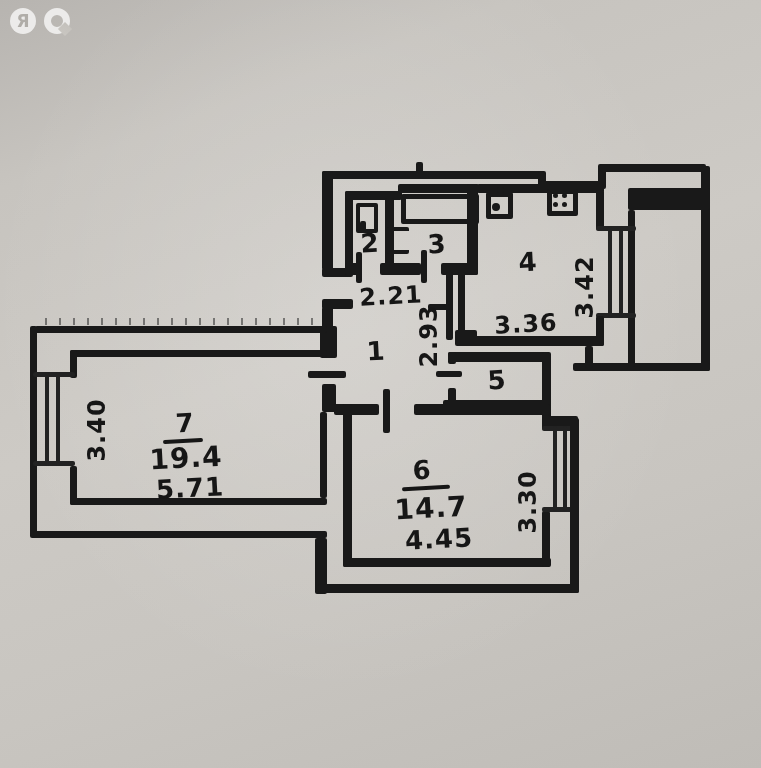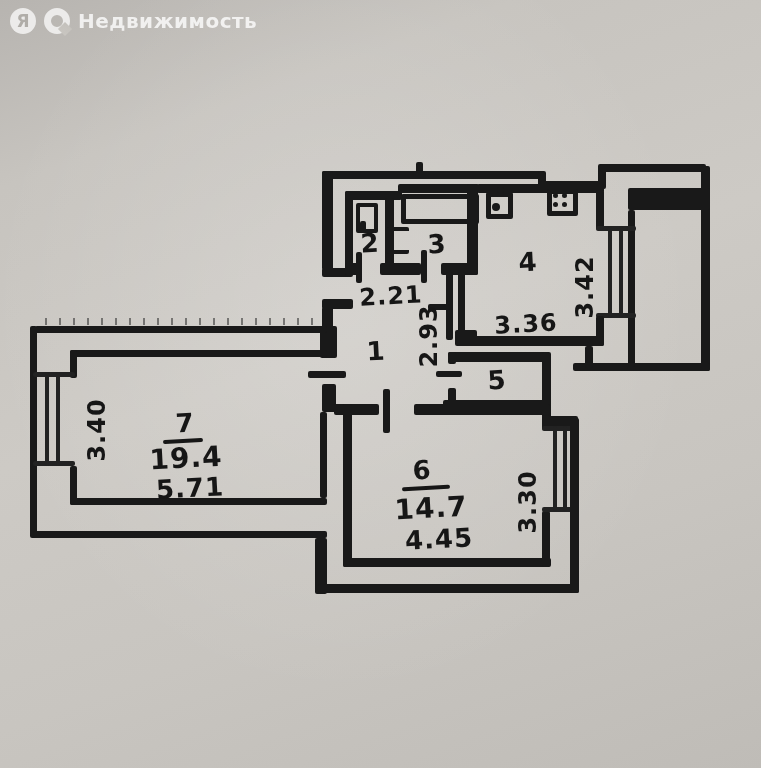--- a/index.html
+++ b/index.html
@@ -38,21 +38,20 @@
 
 <div class="paper">
 
   <div class="logo">
     <div class="c1">
       <span>Я</span>
     </div>
     <div class="c2">
         <span class="gap"></span>
       </div>
-    <div class="brand">Недвижимость</div>
   </div>
 
   <div class="w" style="left:322px;top:171px;width:222px;height:8px"></div>
   <div class="w" style="left:538px;top:171px;width:8px;height:18px"></div>
   <div class="w" style="left:540px;top:181px;width:64px;height:8px"></div>
   <div class="w" style="left:598px;top:164px;width:8px;height:25px"></div>
   <div class="w" style="left:600px;top:164px;width:106px;height:8px"></div>
   <div class="w" style="left:416px;top:162px;width:7px;height:11px"></div>
   <div class="w" style="left:701px;top:166px;width:9px;height:205px"></div>
   <div class="w" style="left:573px;top:363px;width:137px;height:8px"></div>

